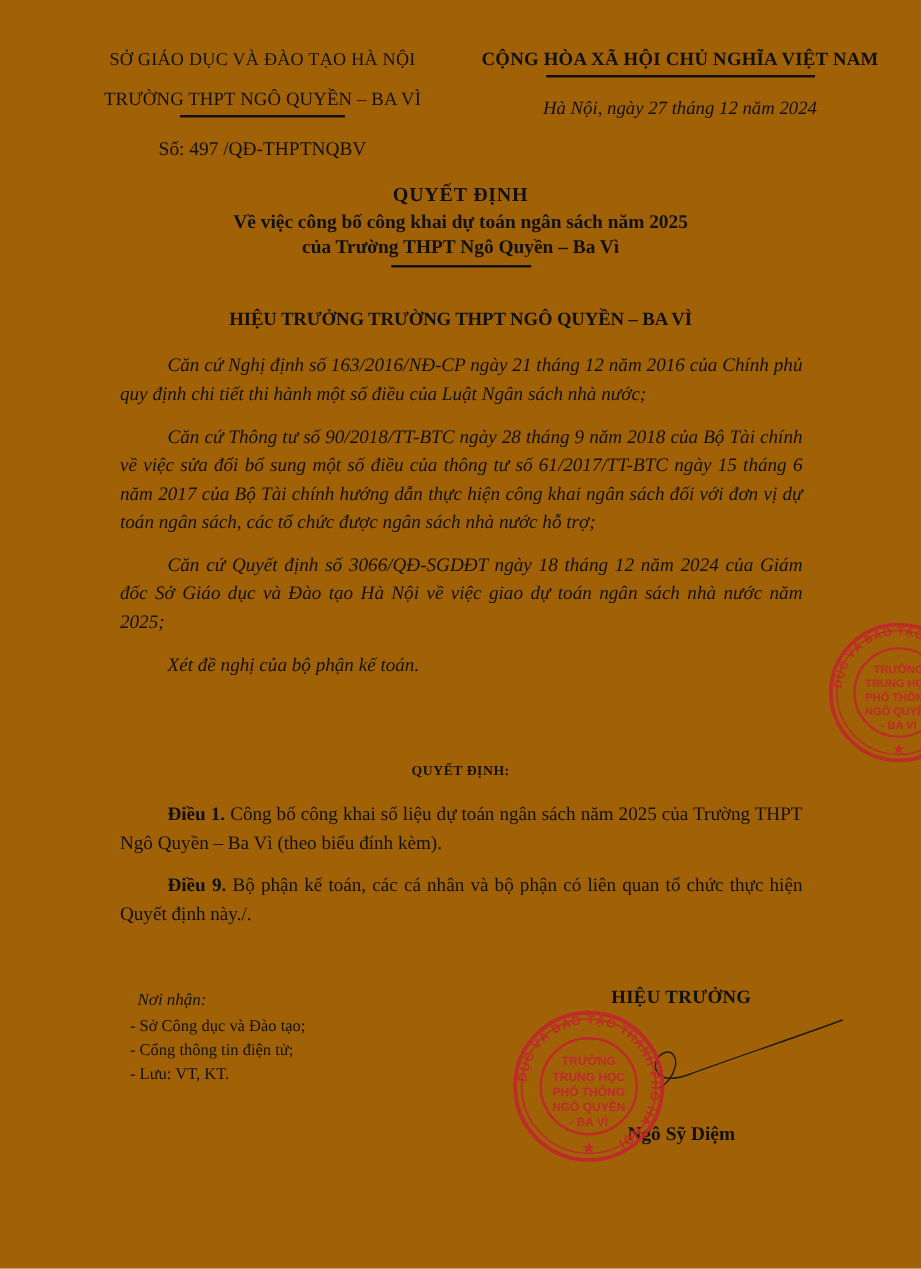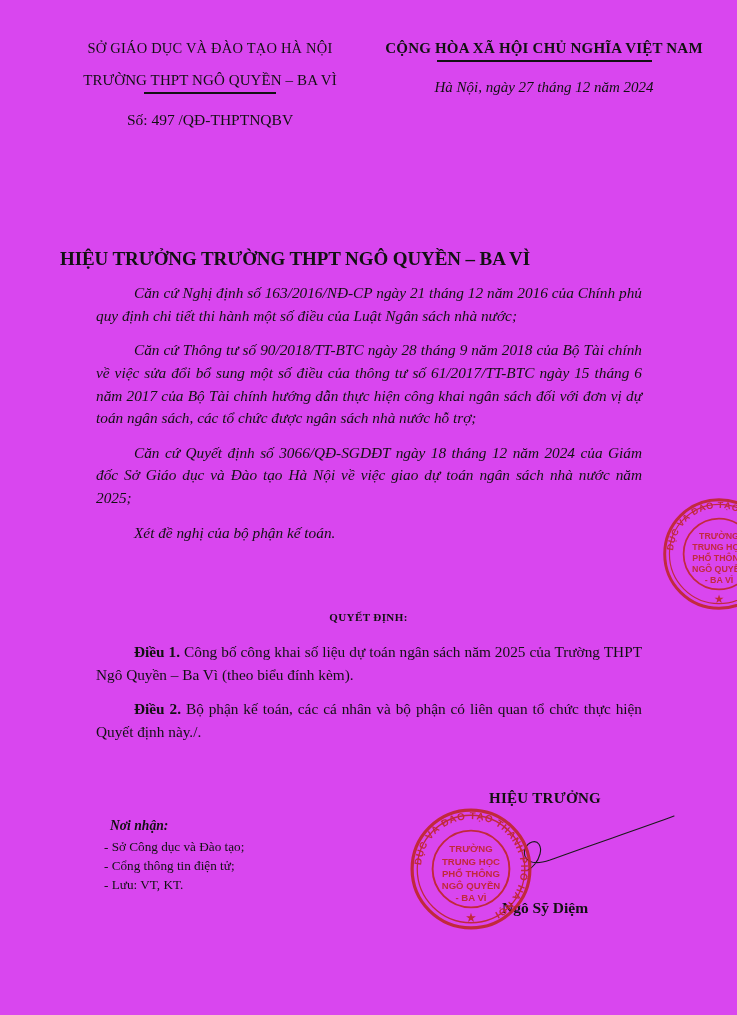--- a/index.html
+++ b/index.html
@@ -4,21 +4,21 @@
 <style>
   html, body {
     margin: 0;
     padding: 0;
     background: #ffffff;
   }
   .page {
     position: relative;
     width: 737px;
     height: 1015px;
-    background: #d946ef;
+    background: #a16207;
     overflow: hidden;
     font-family: "Liberation Serif", "DejaVu Serif", serif;
     color: #111111;
   }
 
   
   .header {
     position: absolute;
     top: 40px;
     left: 60px;
@@ -110,21 +110,22 @@
     background: #111;
     margin: 5px auto 0 auto;
   }
 
   
   .authority {
     position: absolute;
     top: 248px;
     left: 60px;
     right: 60px;
-    font-size: 19px;
+    text-align: center;
+    font-size: 15px;
     font-weight: bold;
     letter-spacing: -0.1px;
   }
 
   
   .body {
     position: absolute;
     top: 282px;
     left: 96px;
     width: 546px;
@@ -170,25 +171,24 @@
   
   .recipients {
     position: absolute;
     top: 790px;
     left: 104px;
     font-size: 13.2px;
     line-height: 1.45;
   }
   .recipients-title {
     font-style: italic;
-    font-weight: bold;
+    font-weight: normal;
     font-size: 13.6px;
     margin-left: 6px;
     margin-bottom: 1px;
-    margin-top: 26px;
   }
   .recipient-item { white-space: nowrap; }
 
   .signature {
     position: absolute;
     top: 790px;
     left: 430px;
     width: 230px;
     text-align: center;
   }
@@ -249,38 +249,44 @@
     </div>
 
     <div class="header-right">
       <div class="natl-line1">CỘNG HÒA XÃ HỘI CHỦ NGHĨA VIỆT NAM</div>
       <div class="rule-natl"></div>
       <div class="place-date">Hà Nội, ngày 27 tháng 12  năm 2024</div>
     </div>
 
   </div>
 
+  <div class="title-block">
+    <div class="title-main">QUYẾT ĐỊNH</div>
+    <div class="title-sub">Về việc công bố công khai dự toán ngân sách năm 2025</div>
+    <div class="title-sub2">của Trường THPT Ngô Quyền – Ba Vì</div>
+    <div class="rule-title"></div>
+  </div>
 
   <div class="authority">HIỆU TRƯỞNG TRƯỜNG THPT NGÔ QUYỀN – BA VÌ</div>
 
   <div class="body">
     <p class="preamble">Căn cứ Nghị định số 163/2016/NĐ-CP ngày 21 tháng 12 năm 2016 của Chính phủ quy định chi tiết thi hành một số điều của Luật Ngân sách nhà nước;</p>
     <p class="preamble">Căn cứ Thông tư số 90/2018/TT-BTC ngày 28 tháng 9 năm 2018 của Bộ Tài chính về việc sửa đổi bổ sung một số điều của thông tư số 61/2017/TT-BTC ngày 15 tháng 6 năm 2017 của Bộ Tài chính hướng dẫn thực hiện công khai ngân sách đối với đơn vị dự toán ngân sách, các tổ chức được ngân sách nhà nước hỗ trợ;</p>
     <p class="preamble">Căn cứ Quyết định số 3066/QĐ-SGDĐT ngày 18 tháng 12 năm 2024 của Giám đốc Sở Giáo dục và Đào tạo Hà Nội về việc giao dự toán ngân sách nhà nước năm 2025;</p>
     <p class="preamble">Xét đề nghị của bộ phận kế toán.</p>
   </div>
 
   <div class="decide-head">QUYẾT ĐỊNH:</div>
 
   <div class="articles">
     <p class="article">
       <b>Điều 1.</b><span> Công bố công khai số liệu dự toán ngân sách năm 2025 của Trường THPT Ngô Quyền – Ba Vì (theo biểu đính kèm).</span>
     </p>
     <p class="article">
-      <b>Điều 2.</b><span> Bộ phận kế toán, các cá nhân và bộ phận có liên quan tổ chức thực hiện Quyết định này./.</span>
+      <b>Điều 9.</b><span> Bộ phận kế toán, các cá nhân và bộ phận có liên quan tổ chức thực hiện Quyết định này./.</span>
     </p>
   </div>
 
   <div class="recipients">
     <div class="recipients-title">Nơi nhận:</div>
     <div class="recipient-item">- Sở Công dục và Đào tạo;</div>
     <div class="recipient-item">- Cổng thông tin điện tử;</div>
     <div class="recipient-item">- Lưu: VT, KT.</div>
   </div>
 

